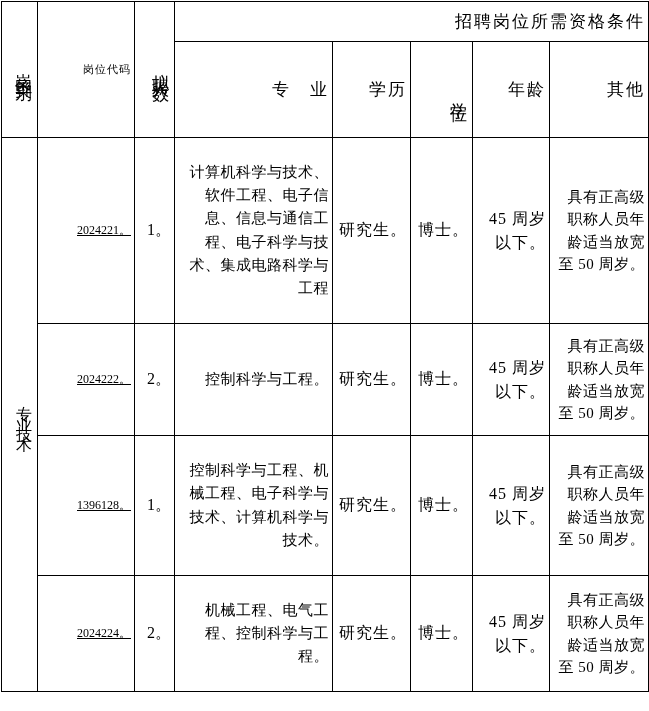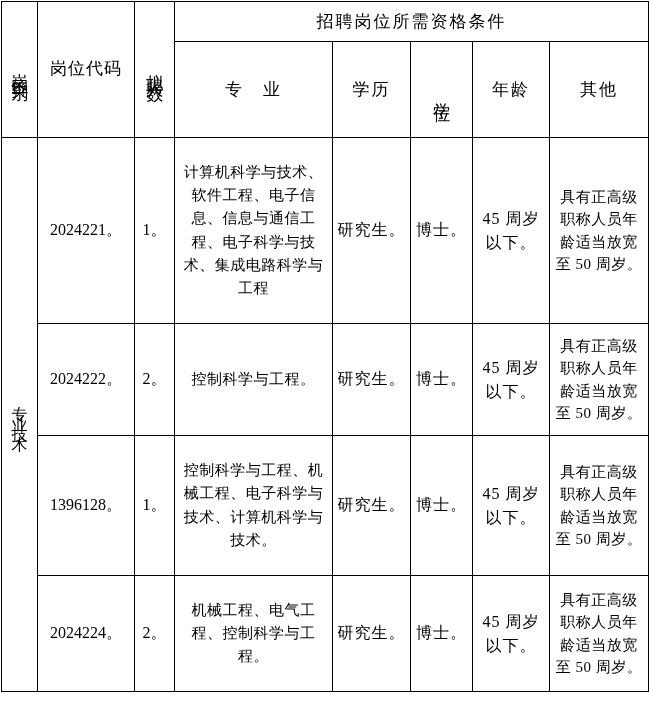--- a/index.html
+++ b/index.html
@@ -21,21 +21,21 @@
     box-sizing: border-box;
   }
   table.jobtable {
     border-collapse: collapse;
     width: 647px;
     margin: 1px 0 0 1px;
     table-layout: fixed;
   }
   table.jobtable td, table.jobtable th {
     border: 1px solid #000000;
-    text-align: center;
+    text-align: right;
     vertical-align: middle;
     font-weight: normal;
     padding: 2px 3px;
     box-sizing: border-box;
   }
   
   col.c-cat   { width: 36px; }
   col.c-code  { width: 97px; }
   col.c-num   { width: 40px; }
   col.c-major { width: 158px; }
@@ -60,35 +60,36 @@
   }
   .hdr-sub {
     font-size: 17px;
     letter-spacing: 2px;
   }
   .hdr-cat .vert {
     font-size: 17px;
     letter-spacing: 4px;
   }
   .hdr-code {
-    font-size: 17px;
+    font-size: 11px;
     letter-spacing: 1px;
     line-height: 1.3;
   }
   .hdr-num .vert {
     font-size: 17px;
     letter-spacing: 4px;
   }
   .cat-cell .vert {
     font-size: 16px;
     letter-spacing: 10px;
   }
   td.code {
-    font-size: 16px;
+    font-size: 12px;
     letter-spacing: 0px;
+    text-decoration: underline;
   }
   td.num {
     font-size: 16px;
   }
   td.major {
     font-size: 15px;
     text-align: left;
     line-height: 1.55;
     letter-spacing: 0.5px;
     padding-left: 6px;

